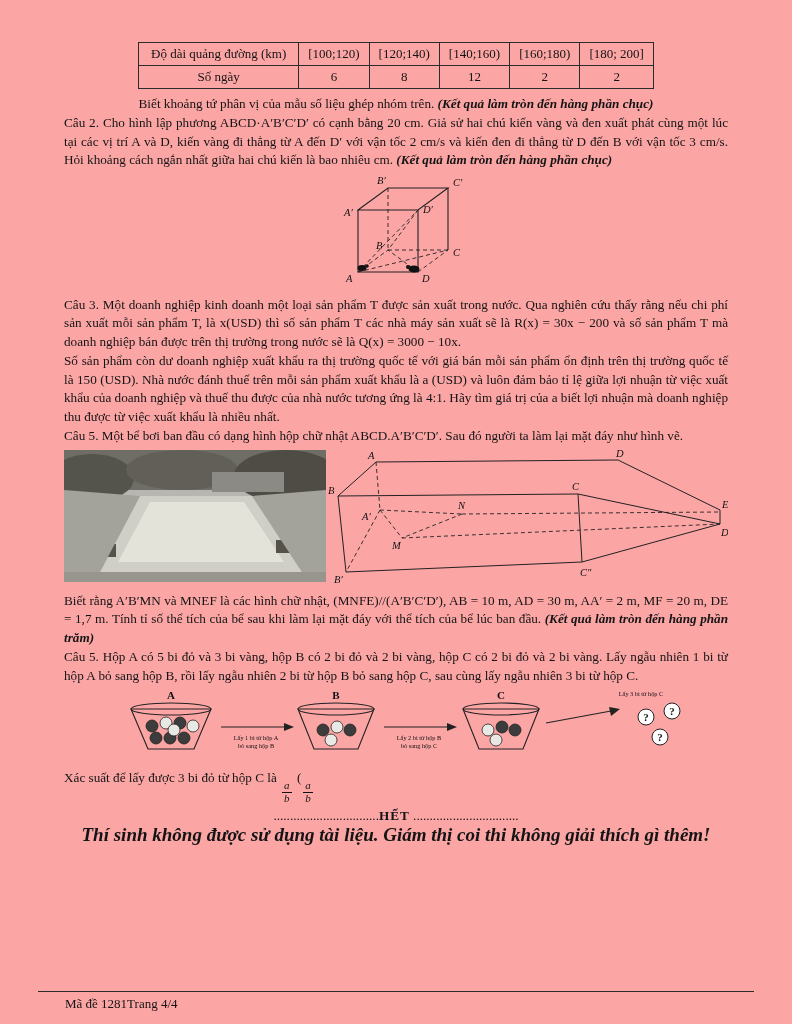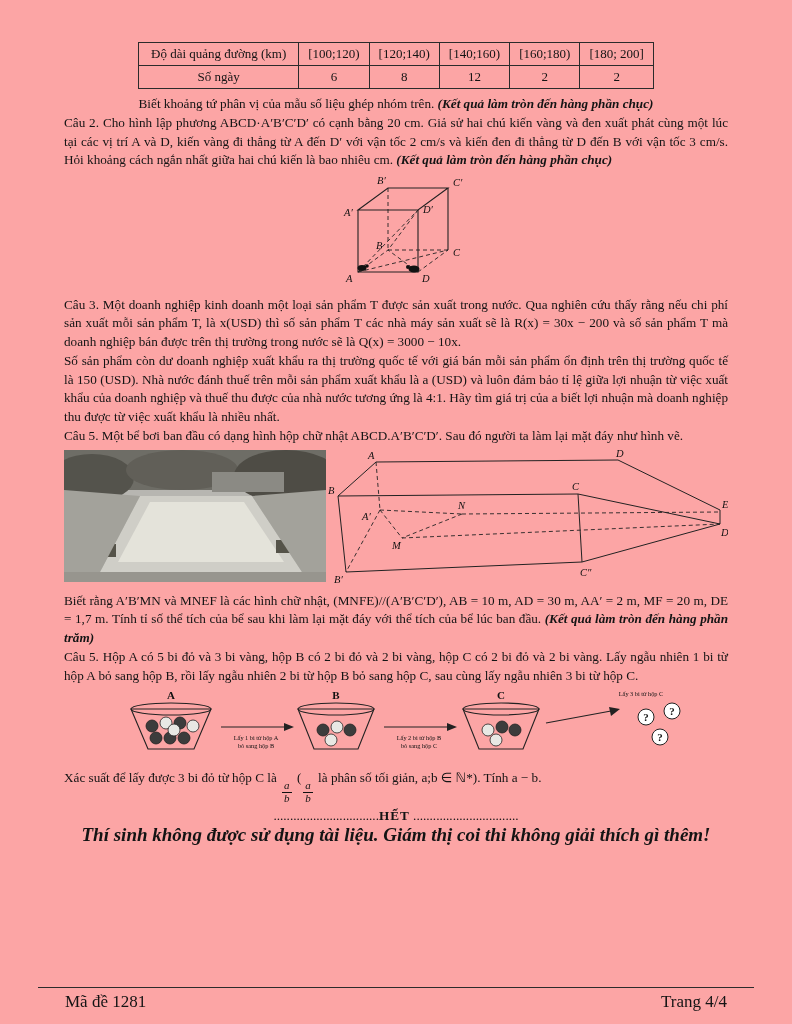--- a/index.html
+++ b/index.html
@@ -20,21 +20,21 @@
   .vl { font-family:"Liberation Serif", serif; font-style:italic; font-size:10.5px; fill:#111; }
   .cap { font-family:"Liberation Serif", serif; font-size:6.3px; fill:#111; }
   .bl  { font-family:"Liberation Serif", serif; font-weight:bold; font-size:11px; fill:#111; }
   .frac { display:inline-flex; flex-direction:column; align-items:center; vertical-align:-7px;
           font-style:italic; line-height:1.05; font-size:11px; margin:0 2px; }
   .frac .fn { border-bottom:1px solid #111; padding:0 2px; }
   .het { text-align:center; font-size:13.2px; margin-top:4px; }
   .het b { letter-spacing:1px; }
   .warning { text-align:center; font-weight:bold; font-style:italic; font-size:19px; }
   .footer { position:absolute; bottom:12px; left:38px; right:38px; border-top:1.6px solid #2b2b2b;
-            display:flex; justify-content:space-between; padding:4px 27px 0 27px; font-size:17px; }
+            display:flex; padding:4px 27px 0 27px; font-size:13px; }
 </style>
 </head>
 <body>
 
 <div class="page">
 
   <table class="freq">
     <tbody>
         <tr>
       <td class="c0">Độ dài quảng đường (km)</td>
@@ -257,21 +257,20 @@
   <p class="para">
     <span>Xác suất để lấy được 3 bi đỏ từ hộp C là</span>
     <span class="frac">
         <span class="fn">a</span>
         <span>b</span>
       </span>
     <span>(</span><span class="frac">
         <span class="fn">a</span>
         <span>b</span>
       </span>
-    <span>là phân số tối giản, a;b ∈ ℕ*). Tính a − b.</span>
   </p>
 
   <p class="het">
     <span>................................</span><b>HẾT</b> <span>................................</span>
   </p>
   <p class="warning">Thí sinh không được sử dụng tài liệu. Giám thị coi thi không giải thích gì thêm!</p>
 
   <div class="footer">
     <span>Mã đề 1281</span>
     <span>Trang 4/4</span>

